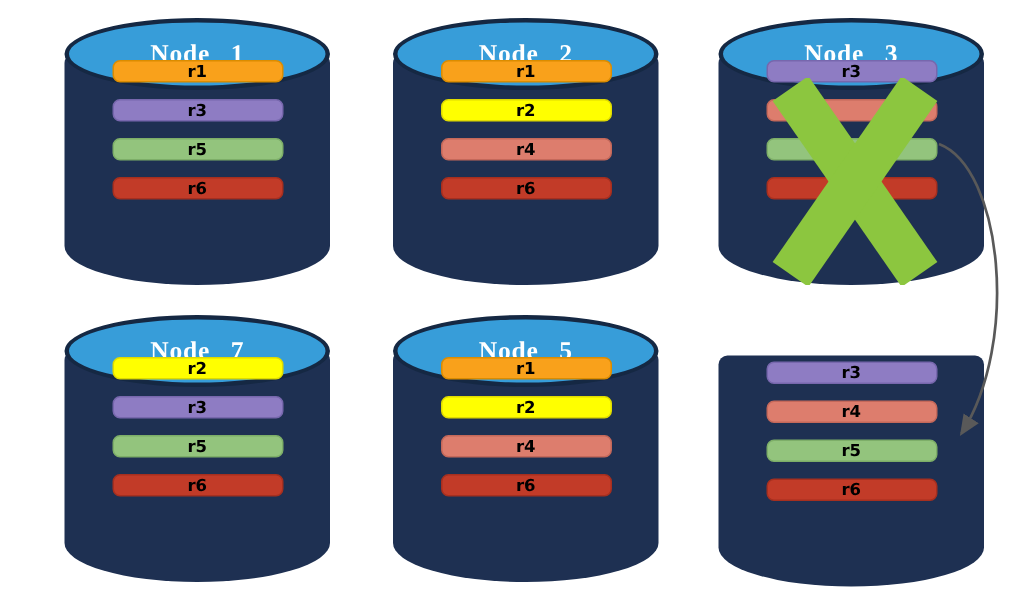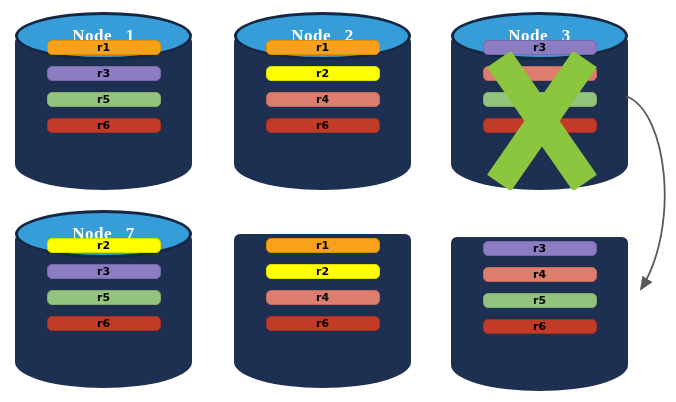--- a/index.html
+++ b/index.html
@@ -12,20 +12,21 @@
     position: relative;
     width: 676px;
     height: 402px;
     background: var(--background, #FFFFFF);
     overflow: hidden;
   }
   .cylinder {
     position: absolute;
     width: 177px;
     height: 180px;
+    margin-left: 28px;
   }
   .cyl-body {
     position: absolute;
     top: 24px;
     left: 0;
     width: 177px;
     height: 154px;
     background: var(--cyl-body);
     border-radius: 6px 6px 50% 50% / 6px 6px 26px 26px;
   }
@@ -197,20 +198,23 @@
           <div class="bar" style="background: rgb(255, 255, 0); border-color: rgb(223, 219, 0);">
             <span>r2</span>
           </div>
           <div class="bar" style="background: rgb(221, 125, 109); border-color: rgb(196, 104, 90);">
             <span>r4</span>
           </div>
           <div class="bar" style="background: rgb(194, 59, 40); border-color: rgb(166, 47, 31);">
             <span>r6</span>
           </div>
         </div>
+        <div class="cyl-top">
+          <span class="node-title">Node 5</span>
+        </div>
       </div>
       <div class="cylinder" style="left: 451px; top: 213px;">
         <div class="cyl-body"></div>
         <div class="bars">
           <div class="bar" style="background: rgb(142, 124, 195); border-color: rgb(119, 103, 173);">
             <span>r3</span>
           </div>
           <div class="bar" style="background: rgb(221, 125, 109); border-color: rgb(196, 104, 90);">
             <span>r4</span>
           </div>

